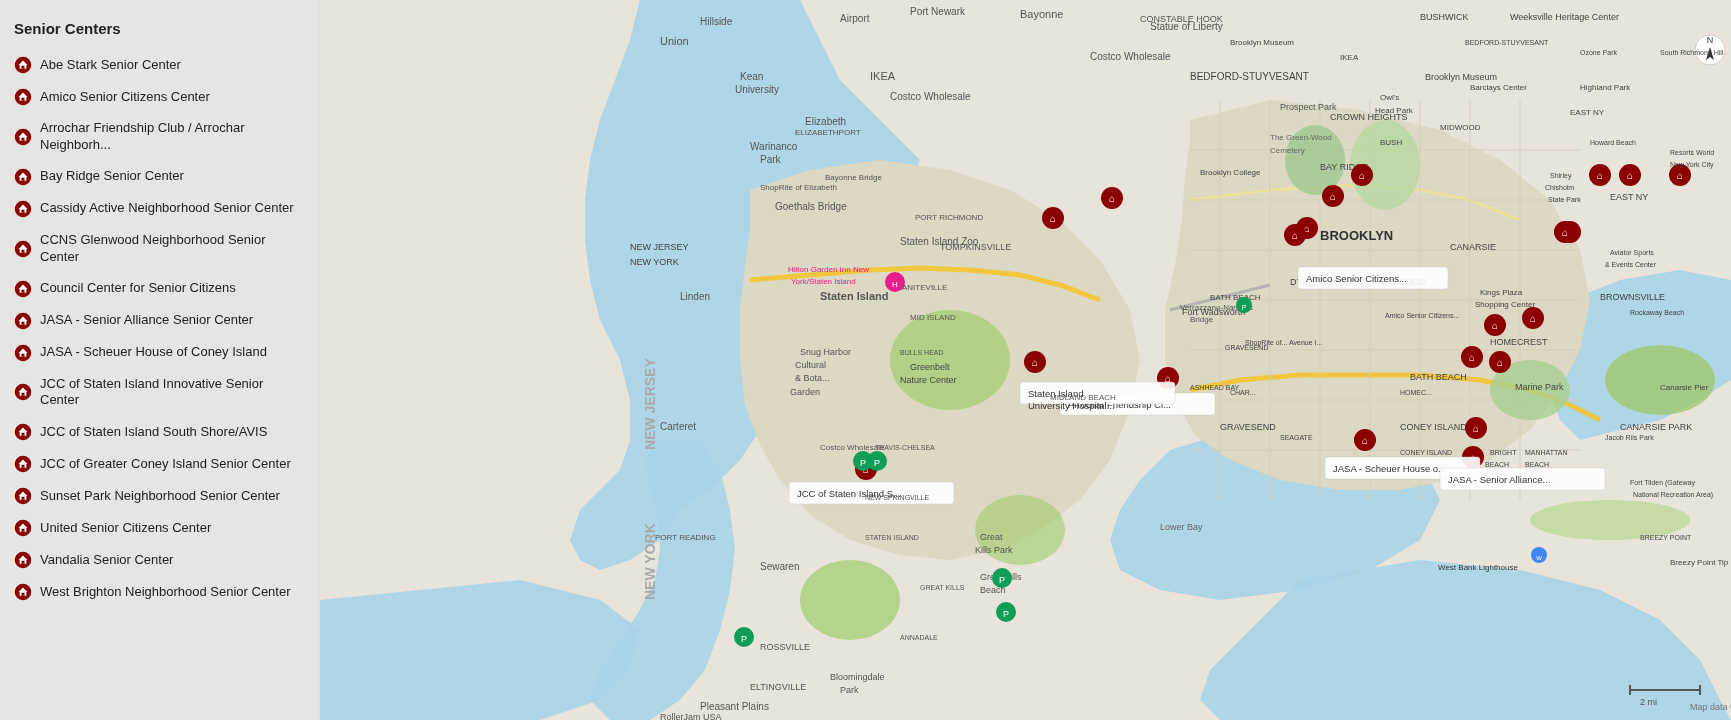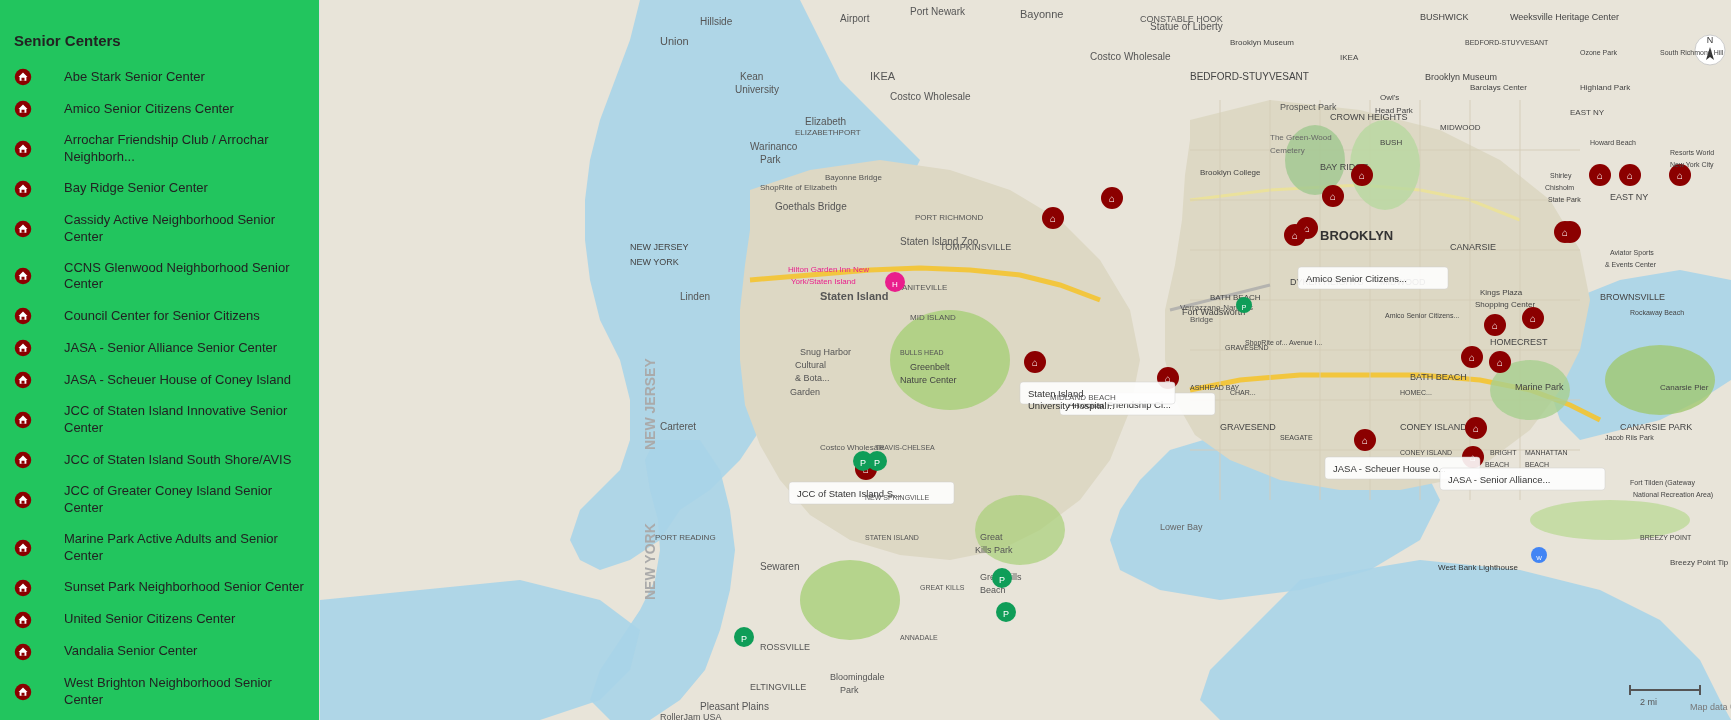--- a/index.html
+++ b/index.html
@@ -3,41 +3,40 @@
   <meta charset="utf-8">
   <style>
     * { margin: 0; padding: 0; box-sizing: border-box; }
     body { font-family: Arial, sans-serif; display: flex; height: 720px; width: 1731px; overflow: hidden; }
 
     #sidebar {
       width: 320px;
       min-width: 320px;
       height: 100%;
       overflow-y: auto;
-      background: #22c55e;
+      background: #e5e5e5;
       border-right: 1px solid #e0e0e0;
-      padding: 24px 0;
+      padding: 12px 0;
     }
 
     #sidebar h2 {
       font-size: 15px;
       font-weight: 700;
       color: #222;
       padding: 8px 14px 12px 14px;
     }
 
     .center-item {
       display: flex;
       align-items: center;
       padding: 7px 14px;
       cursor: pointer;
       font-size: 13px;
       color: #222;
       line-height: 1.3;
-      gap: 24px;
     }
 
     .center-icon {
       width: 18px;
       height: 18px;
       min-width: 18px;
       margin-right: 8px;
       position: relative;
     }
 
@@ -161,28 +160,20 @@
   </svg></span>
         <span class="center-name">JCC of Staten Island South Shore/AVIS</span>
       </div>
       <div class="center-item">
         <span class="center-icon"><svg viewBox="0 0 24 24" xmlns="http://www.w3.org/2000/svg">
     <circle cx="12" cy="12" r="11" fill="#8B0000"></circle>
     <path d="M12 6 L6 12 L7.5 12 L7.5 17 L16.5 17 L16.5 12 L18 12 Z" fill="white"></path>
     <rect x="10" y="13" width="4" height="4" fill="#8B0000"></rect>
   </svg></span>
         <span class="center-name">JCC of Greater Coney Island Senior Center</span>
-      </div>
-      <div class="center-item">
-        <span class="center-icon"><svg viewBox="0 0 24 24" xmlns="http://www.w3.org/2000/svg">
-    <circle cx="12" cy="12" r="11" fill="#8B0000"></circle>
-    <path d="M12 6 L6 12 L7.5 12 L7.5 17 L16.5 17 L16.5 12 L18 12 Z" fill="white"></path>
-    <rect x="10" y="13" width="4" height="4" fill="#8B0000"></rect>
-  </svg></span>
-        <span class="center-name">Marine Park Active Adults and Senior Center</span>
       </div>
       <div class="center-item">
         <span class="center-icon"><svg viewBox="0 0 24 24" xmlns="http://www.w3.org/2000/svg">
     <circle cx="12" cy="12" r="11" fill="#8B0000"></circle>
     <path d="M12 6 L6 12 L7.5 12 L7.5 17 L16.5 17 L16.5 12 L18 12 Z" fill="white"></path>
     <rect x="10" y="13" width="4" height="4" fill="#8B0000"></rect>
   </svg></span>
         <span class="center-name">Sunset Park Neighborhood Senior Center</span>
       </div>
       <div class="center-item">

